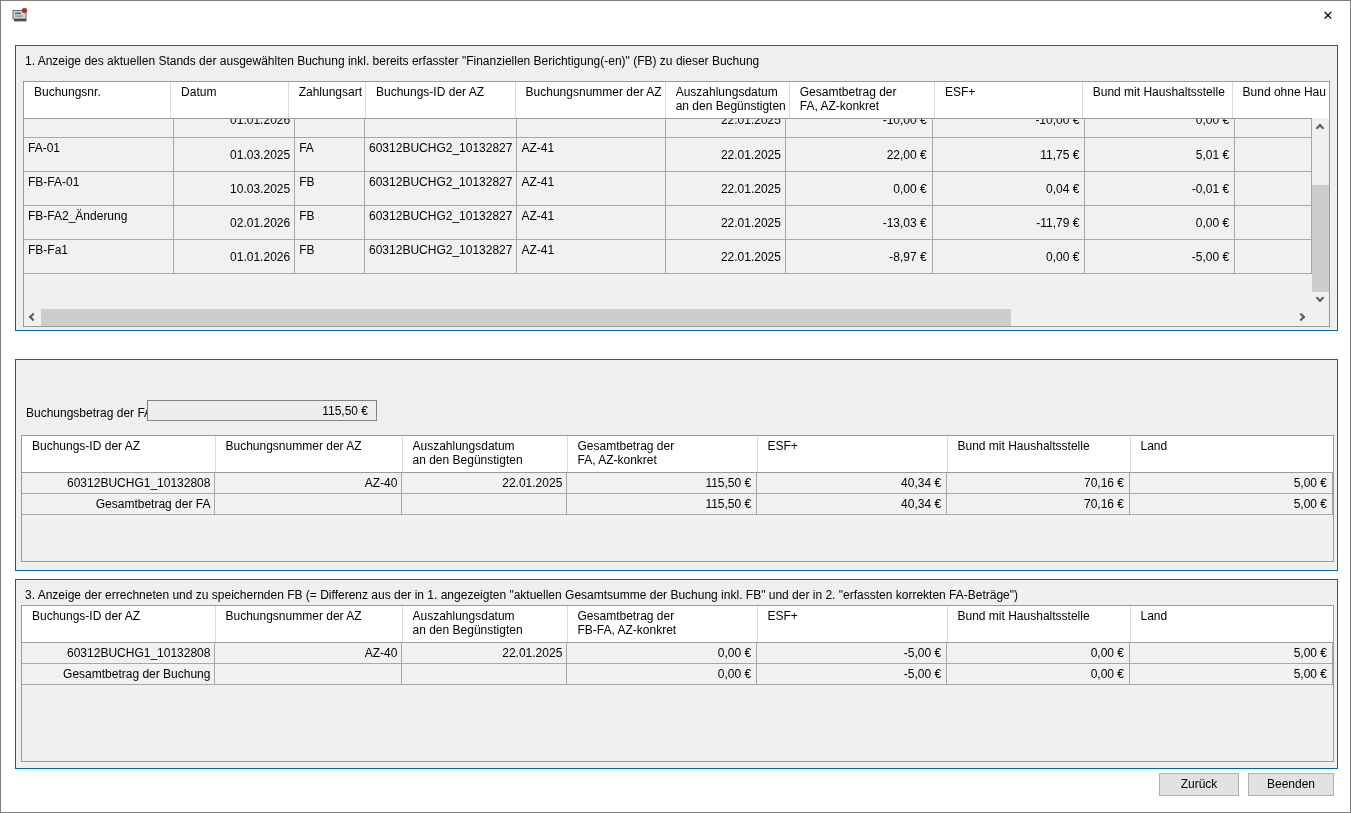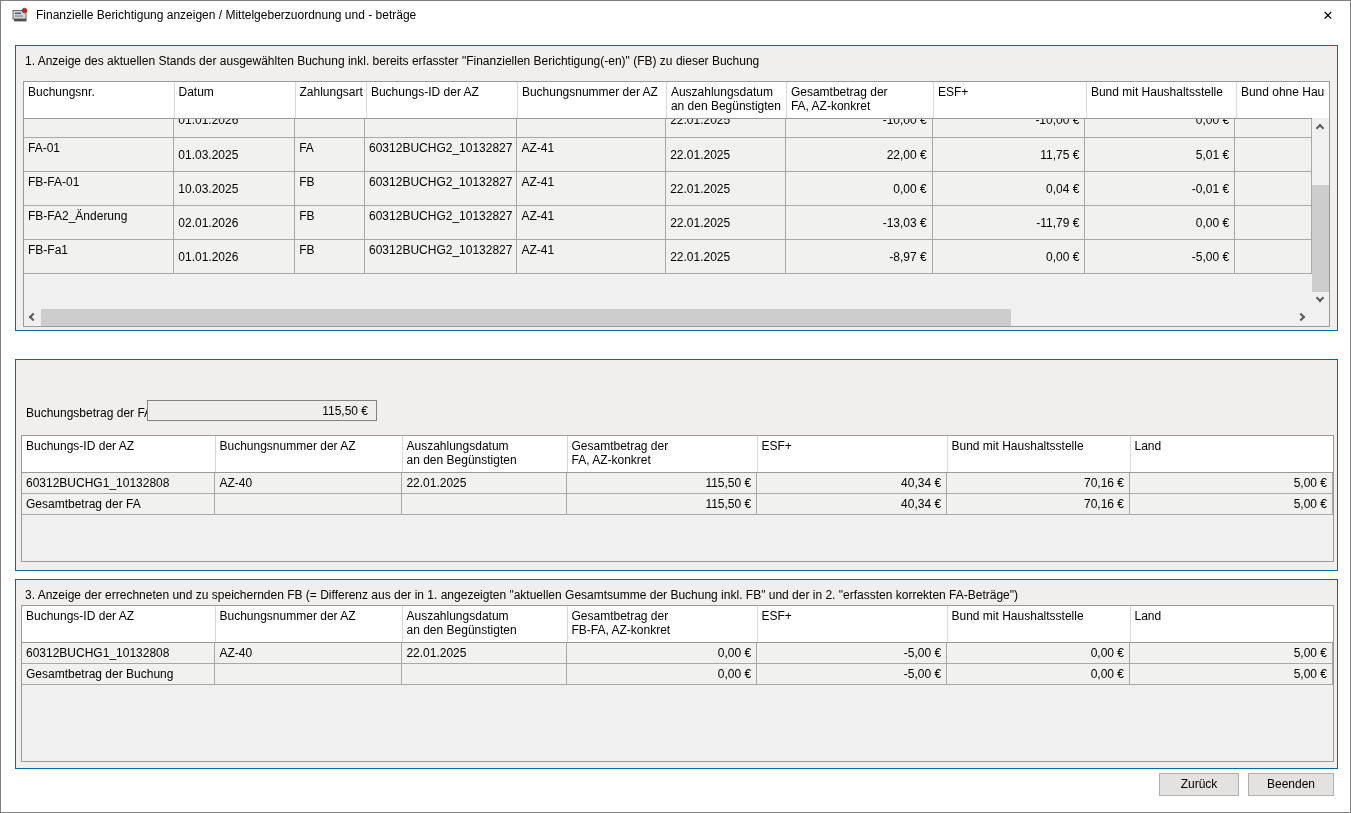--- a/index.html
+++ b/index.html
@@ -38,31 +38,31 @@
   
   .grid { position:absolute; border:1px solid #9c9a98; background:#f0f0f0; overflow:hidden; }
   #grid1 { left:7px; top:35px; width:1307px; height:246px; }
   #grid2 { left:5px; top:75px; width:1313px; height:127px; }
   #grid3 { left:5px; top:25px; width:1313px; height:157px; }
 
   .grid-head { background:#fff; width:100%; }
   .grid-table { border-collapse:collapse; table-layout:fixed; }
   .grid-table th.h {
     font-weight:normal; text-align:left; vertical-align:top;
-    padding:3px 3px 2px 4px; height:36px;
+    padding:3px 3px 2px 10px; height:36px;
     background:#fff; border-right:1px solid #dadada; border-bottom:1px solid #9c9a98;
     white-space:pre; overflow:hidden; font-size:12px;
   }
   .grid-table th.h:last-child { border-right:none; }
   .grid-table td {
     background:#f1f1f0; border-right:1px solid #a8a8a8; border-bottom:1px solid #a8a8a8;
     padding:2px 4px; overflow:hidden; white-space:nowrap; font-size:12px;
   }
   .grid-table td.lt { vertical-align:top; padding-top:3px; white-space:normal; }
-  .grid-table td.lm { vertical-align:middle; }
+  .grid-table td.lm { vertical-align:middle;text-align:right; }
   .grid-table td.rm { vertical-align:middle; text-align:right; padding-right:5px; }
 
   .t1 .grid-body-viewport { width:1288px; height:191px; overflow:hidden; }
   .t1 .grid-body { margin-top:-15px; }
   .t1 .grid-body tr { height:34px; }
   .t23 .grid-body-viewport { overflow:hidden; }
   .t23 .grid-body tr { height:21px; }
 
   
   .vscroll { position:absolute; right:0; top:36px; width:17px; height:191px; background:#f0f0f0; }
@@ -92,21 +92,20 @@
 <body>
 
 <div class="titlebar">
   <svg class="app-icon" viewBox="0 0 17 16">
     <rect x="1" y="3.5" width="13" height="8.5" fill="#d8d4cf" stroke="#6b6b6b" stroke-width="1"></rect>
     <rect x="3" y="5.5" width="6" height="1.6" fill="#3a6ea5"></rect>
     <rect x="3" y="8.5" width="8" height="1.2" fill="#8a8a8a"></rect>
     <circle cx="12.5" cy="3.5" r="2.3" fill="#cc2222" stroke="#7a1414" stroke-width="0.6"></circle>
     <rect x="2" y="12" width="12.5" height="2.4" fill="#4f4f4f"></rect>
   </svg>
-  <span class="title-text">Finanzielle Berichtigung anzeigen / Mittelgeberzuordnung und - beträge</span>
   <div class="close-btn">
     <span>✕</span>
   </div>
 </div>
 
 <div class="gbox" id="box1">
   <div class="caption">1. Anzeige des aktuellen Stands der ausgewählten Buchung inkl. bereits erfasster "Finanziellen Berichtigung(-en)" (FB) zu dieser Buchung</div>
   <div class="grid t1" id="grid1">
     <div class="grid-head">
         <table class="grid-table">

